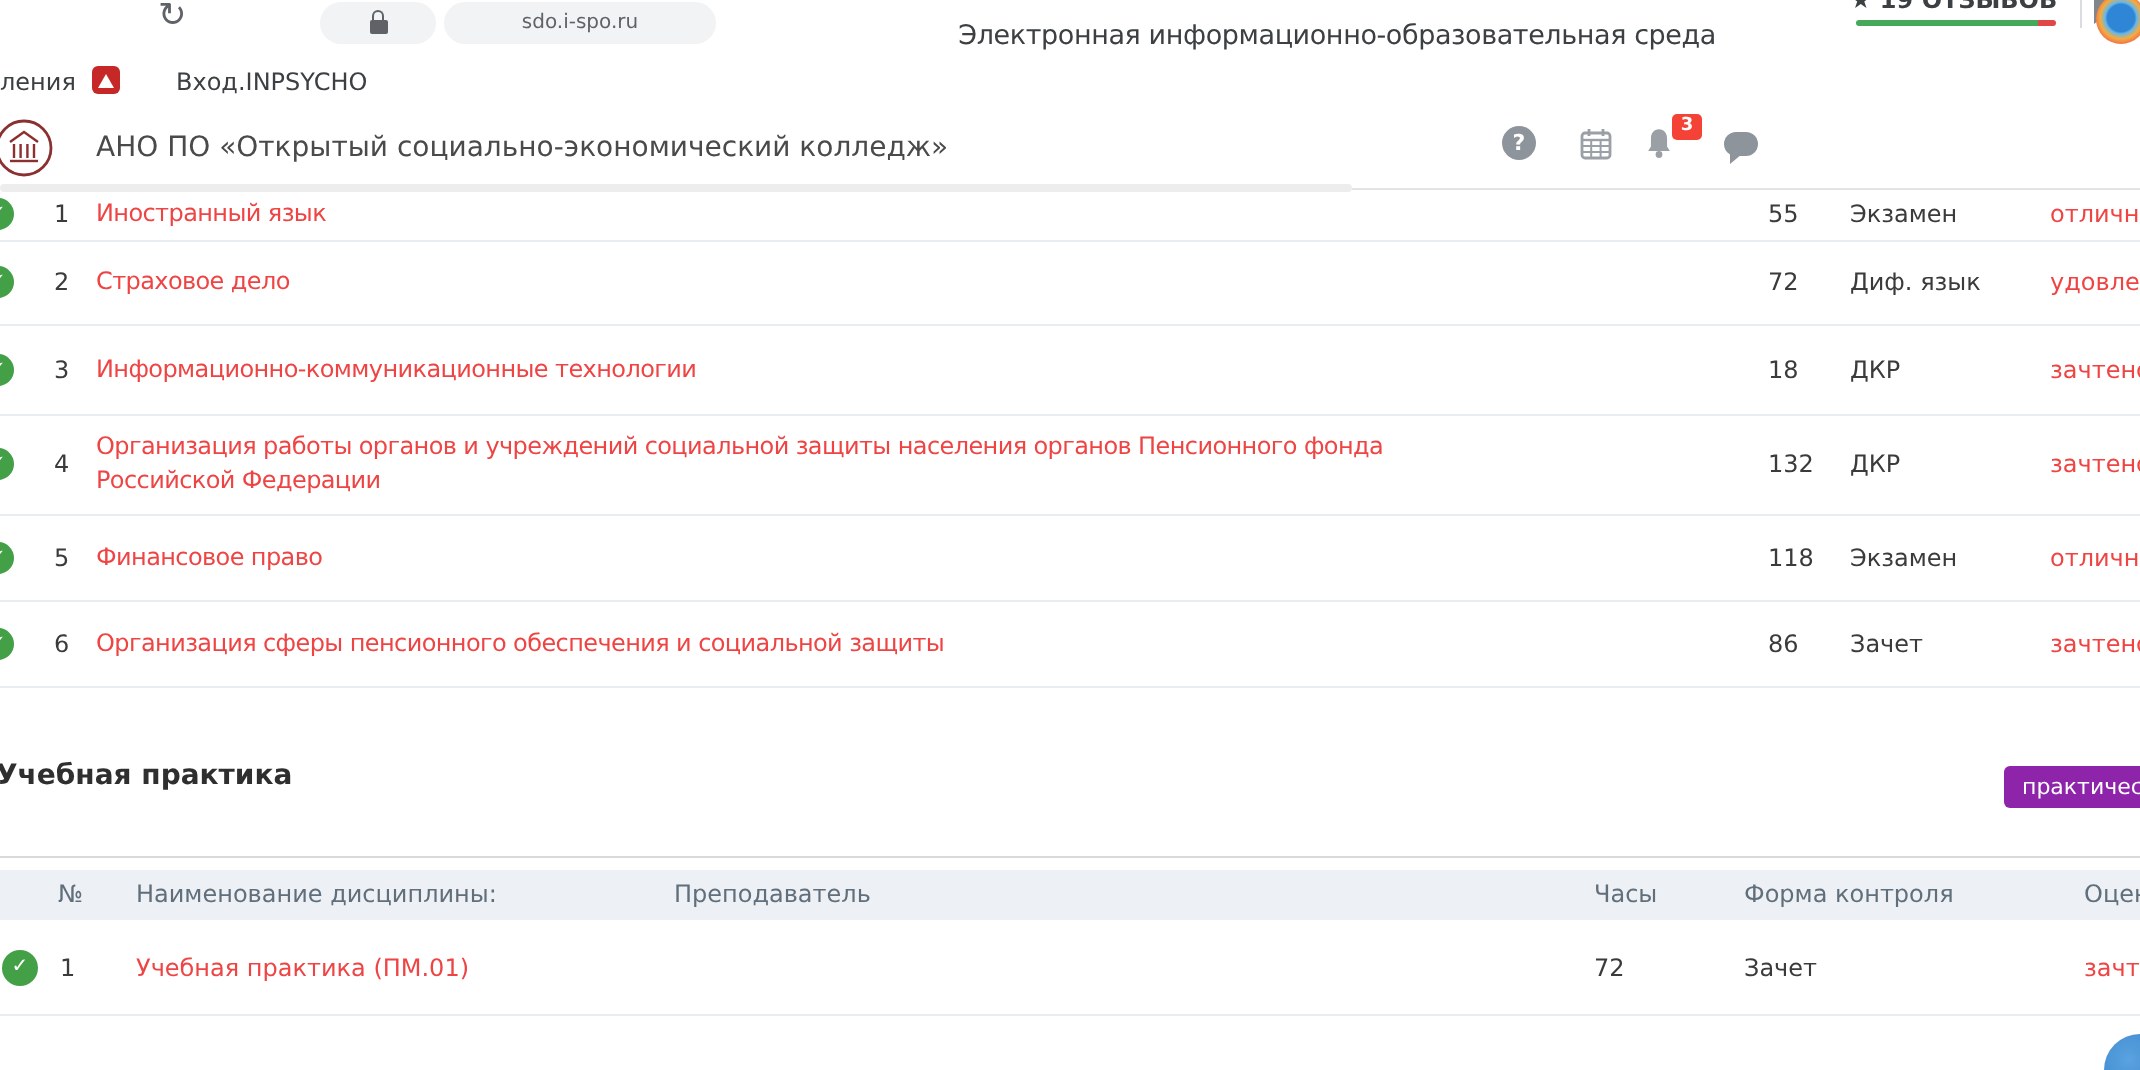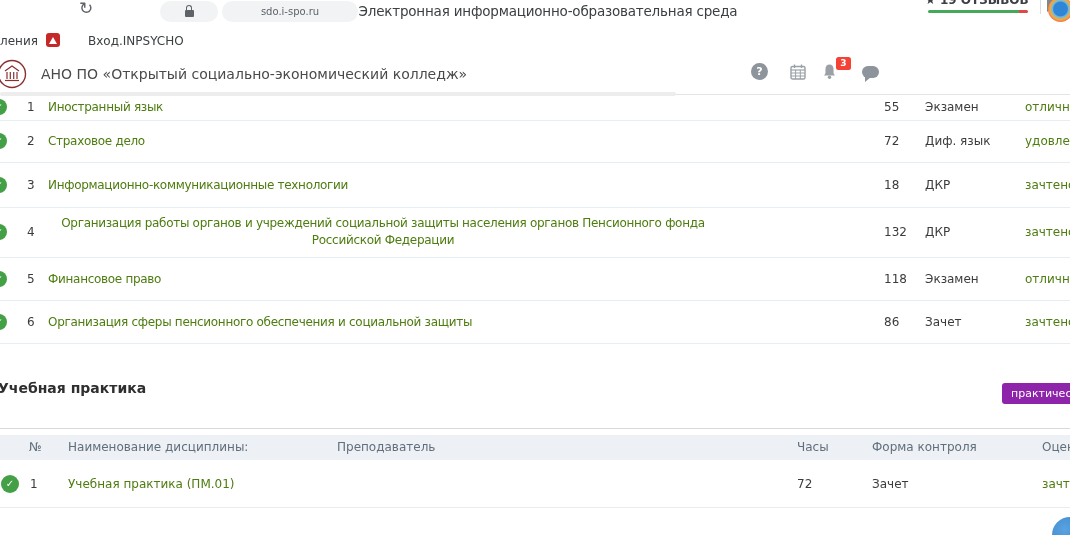--- a/index.html
+++ b/index.html
@@ -9,21 +9,21 @@
   
   .topbar{position:absolute;left:0;top:0;width:100%;height:28px;background:#fff;}
   .refresh{position:absolute;left:79px;top:-2px;font-size:17px;color:#5f6368;cursor:pointer;}
   .pill{position:absolute;top:1px;height:21px;background:#f1f3f4;border-radius:11px;
         display:flex;align-items:center;justify-content:center;}
   .pill-lock{left:160px;width:58px;}
   .pill-url{left:222px;width:136px;font-size:10px;color:#5f6368;}
   .lock{width:9px;height:7px;background:#5f6368;border-radius:1px;position:relative;margin-top:4px;}
   .lock::before{content:"";position:absolute;top:-5px;left:1px;width:4px;height:4px;
         border:1.5px solid #5f6368;border-bottom:none;border-radius:3px 3px 0 0;}
-  .pagetitle{position:absolute;left:238px;top:3px;width:620px;text-align:center;
+  .pagetitle{position:absolute;left:238px;top:10px;width:620px;text-align:right;
         font-size:13.5px;letter-spacing:-0.2px;color:#3c4043;white-space:nowrap;}
   .reviews{position:absolute;left:925px;top:-7px;font-size:12px;font-weight:bold;
         color:#3c4043;white-space:nowrap;cursor:pointer;}
   .reviews-underline{position:absolute;left:928px;top:10px;width:100px;height:3px;border-radius:2px;
         background:linear-gradient(90deg,#45a85b 0 91%,#e04747 91%);}
   .chromediv{position:absolute;left:1040px;top:0;width:1px;height:14px;background:#dadce0;}
   .ribbon{position:absolute;left:1047px;top:-4px;width:12px;height:16px;background:#80868b;cursor:pointer;
         clip-path:polygon(0 0,100% 0,100% 100%,50% 72%,0 100%);}
   .avatar{position:absolute;left:1048px;top:-3px;width:25px;height:25px;border-radius:50%;cursor:pointer;
         background:radial-gradient(circle at 50% 48%,#2f86d6 0 38%,#67b7e8 44%,#f4ac3d 58%,#ef5b4e 78%,#f6d35c 100%);}
@@ -35,40 +35,40 @@
   .bm-fav{position:absolute;left:46px;top:5px;width:14px;height:14px;border-radius:3px;background:#c62828;
         display:flex;align-items:center;justify-content:center;cursor:pointer;}
   .bm-fav .tri{width:0;height:0;border-left:4px solid transparent;border-right:4px solid transparent;
         border-bottom:7px solid #ffffff;}
   .bm-label{left:68px;margin-left:20px;}
   .bm-border{position:absolute;left:0;top:49px;width:100%;height:1px;background:#ececec;}
 
   
   .siteheader{position:absolute;left:0;top:50px;width:100%;height:42px;background:#fff;}
   .logo{position:absolute;left:-3px;top:9px;width:30px;height:30px;}
-  .college{position:absolute;left:41px;top:16px;font-size:14px;color:#4a4a4a;white-space:nowrap;}
+  .college{position:absolute;left:48px;top:16px;font-size:14px;color:#4a4a4a;white-space:nowrap;}
   .hicon{position:absolute;top:13px;cursor:pointer;}
   .help{left:751px;width:17px;height:17px;border-radius:50%;background:#8d949b;color:#fff;
         font-size:11px;font-weight:bold;text-align:center;line-height:17px;}
   .cal{left:790px;top:14px;}
   .bell{left:821px;top:13px;}
   .badge{position:absolute;left:836px;top:7px;min-width:13px;height:13px;border-radius:2.5px;background:#f44336;
         color:#fff;font-size:9px;font-weight:bold;text-align:center;line-height:13px;padding:0 1px;}
   .chat{left:862px;top:16px;width:17px;height:12px;background:#8d949b;border-radius:7px;position:absolute;}
   .chat::after{content:"";position:absolute;left:3px;bottom:-4px;width:0;height:0;
         border-top:5px solid #8d949b;border-right:6px solid transparent;}
 
   
   .scrollbar-track{position:absolute;left:0;top:92px;width:676px;height:4px;background:#ededed;border-radius:2px;}
   .scrollbar-rest{position:absolute;left:676px;top:94px;width:394px;height:1px;background:#e4e4e4;}
 
   
   .trow{position:absolute;left:0;width:100%;border-bottom:1px solid #e8edf2;}
   .cell{position:absolute;top:50%;transform:translateY(-50%);font-size:12px;color:#3b3b3b;white-space:nowrap;}
-  .link{color:#4d7c0f;text-decoration:none;cursor:pointer;text-align:center;}
+  .link{color:#ef4444;text-decoration:none;cursor:pointer;}
   .chk{position:absolute;top:50%;transform:translateY(-50%);width:16px;height:16px;border-radius:50%;
        background:#43a047;color:#fff;font-size:9px;font-weight:bold;text-align:center;line-height:16px;}
   .chk::after{content:"✓";}
   .t1 .chk{left:-9px;}
   .t1 .c-num{left:27px;}
   .t1 .c-name{left:48px;max-width:670px;white-space:normal;line-height:17px;letter-spacing:-0.3px;}
   .t1 .c-hours{left:884px;}
   .t1 .c-ctrl{left:925px;}
   .t1 .c-grade{left:1025px;}
 

